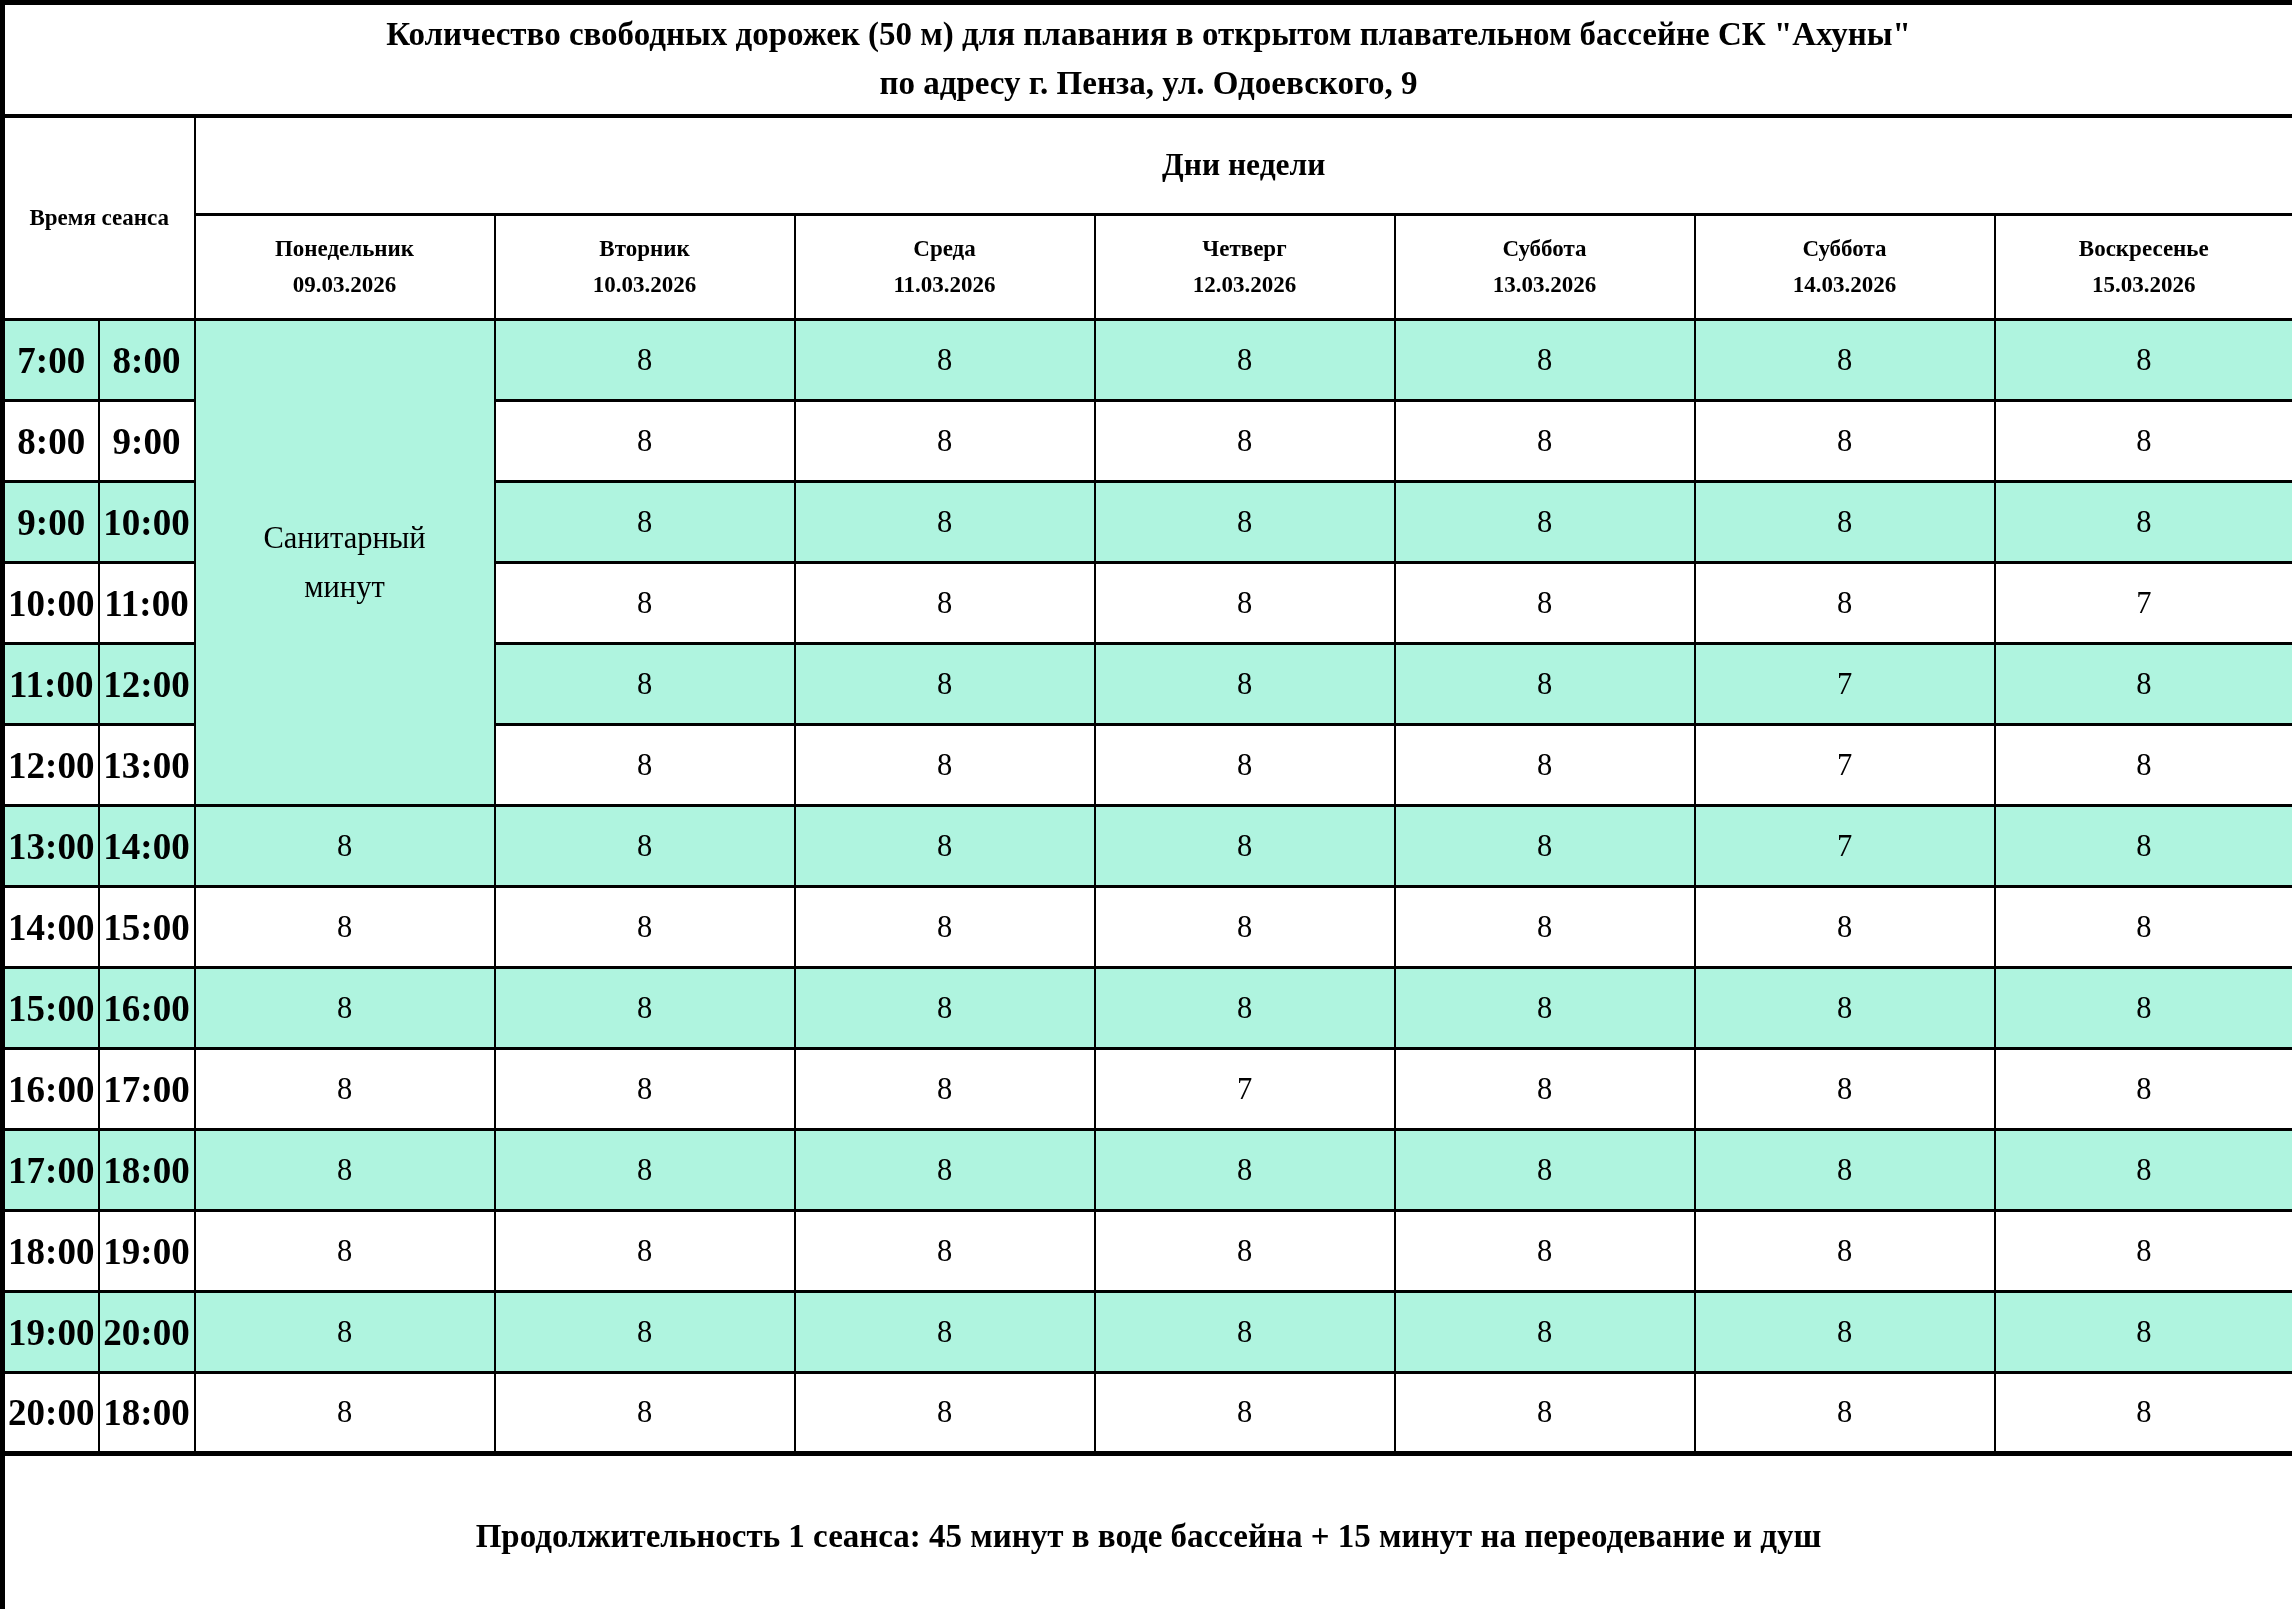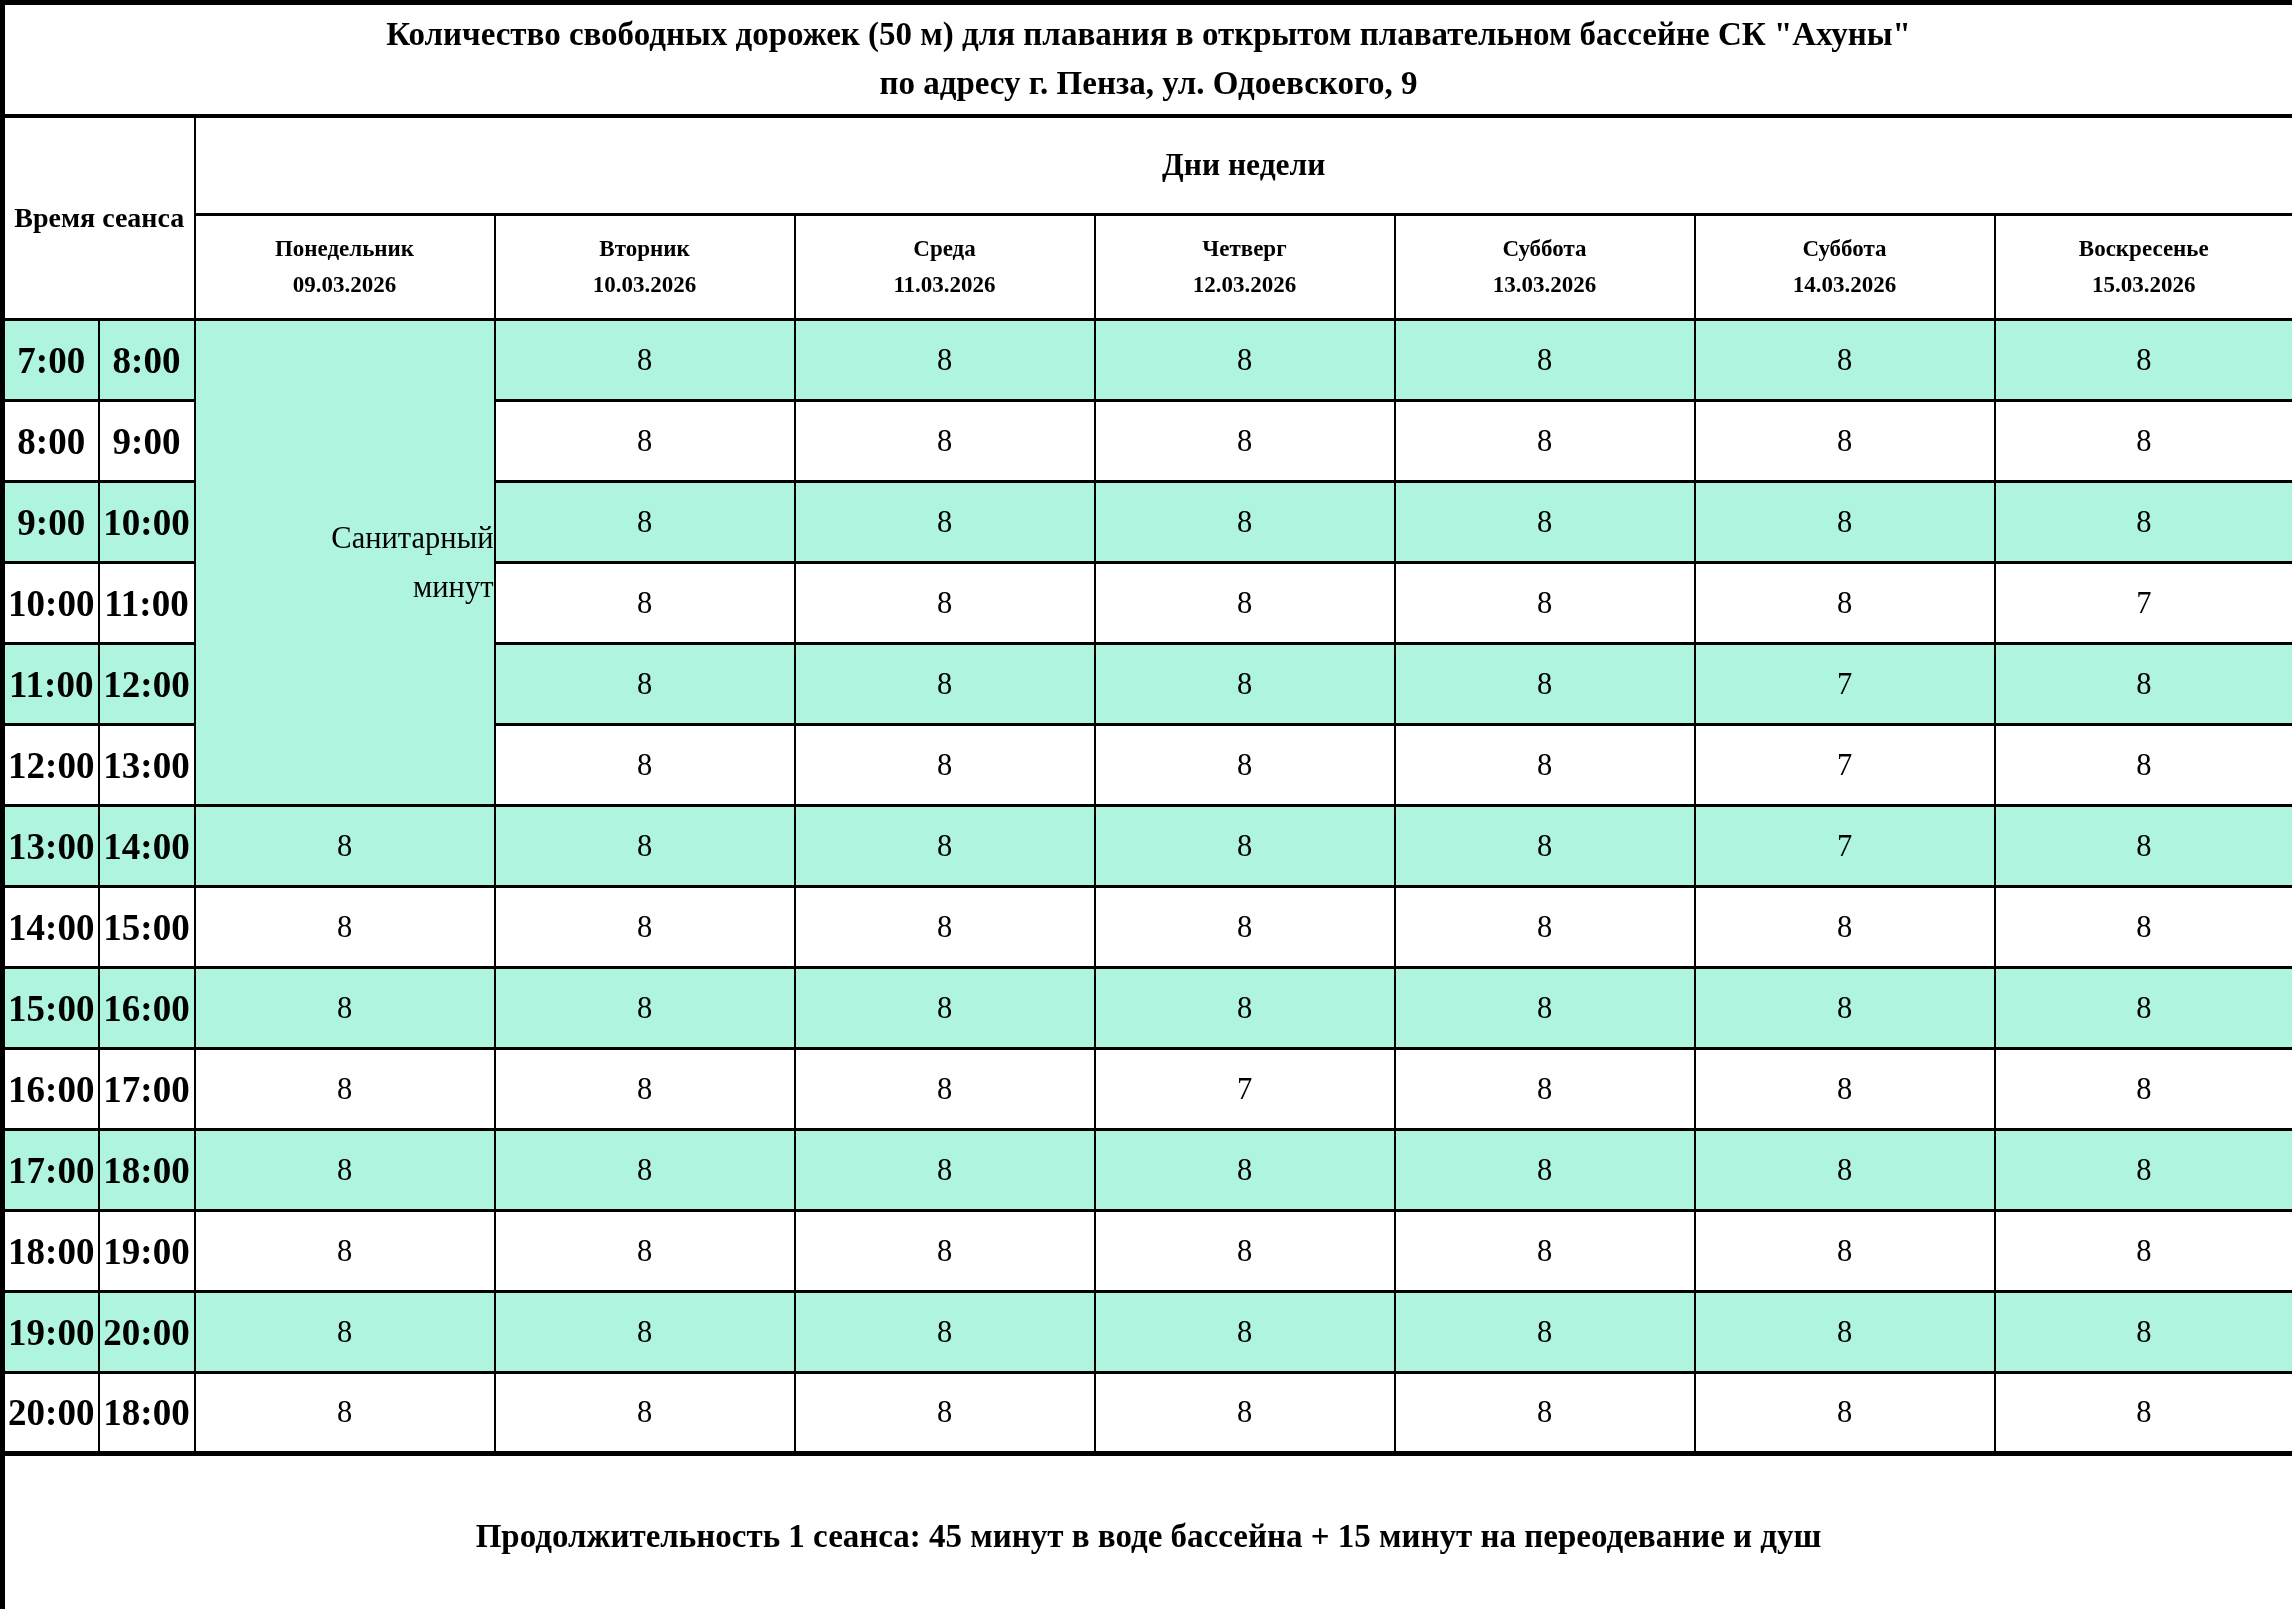--- a/index.html
+++ b/index.html
@@ -32,21 +32,21 @@
 
   .title-row td {
     height:113px;
     font-weight:bold;
     font-size:33px;
     line-height:1.5;
     border-bottom-width:4.9px;
   }
   .time-header {
     font-weight:bold;
-    font-size:28px;
+    font-size:23px;
   }
   .days-group {
     height:99px;
     font-weight:bold;
     font-size:31.5px;
   }
   .day-th {
     height:105px;
     font-weight:bold;
     font-size:23px;
@@ -60,21 +60,20 @@
   .value-cell {
     font-weight:normal;
     font-size:30.5px;
   }
   tr.stripe td { background:var(--stripe); }
   tr td.sanitary {
     background:var(--stripe);
     font-weight:normal;
     font-size:30.5px;
     line-height:1.6;
-    text-align:right;
   }
   .footer-row td {
     height:165px;
     font-weight:bold;
     font-size:33px;
     border-top-width:5.9px;
   }
 </style>
 </head>
 <body>

